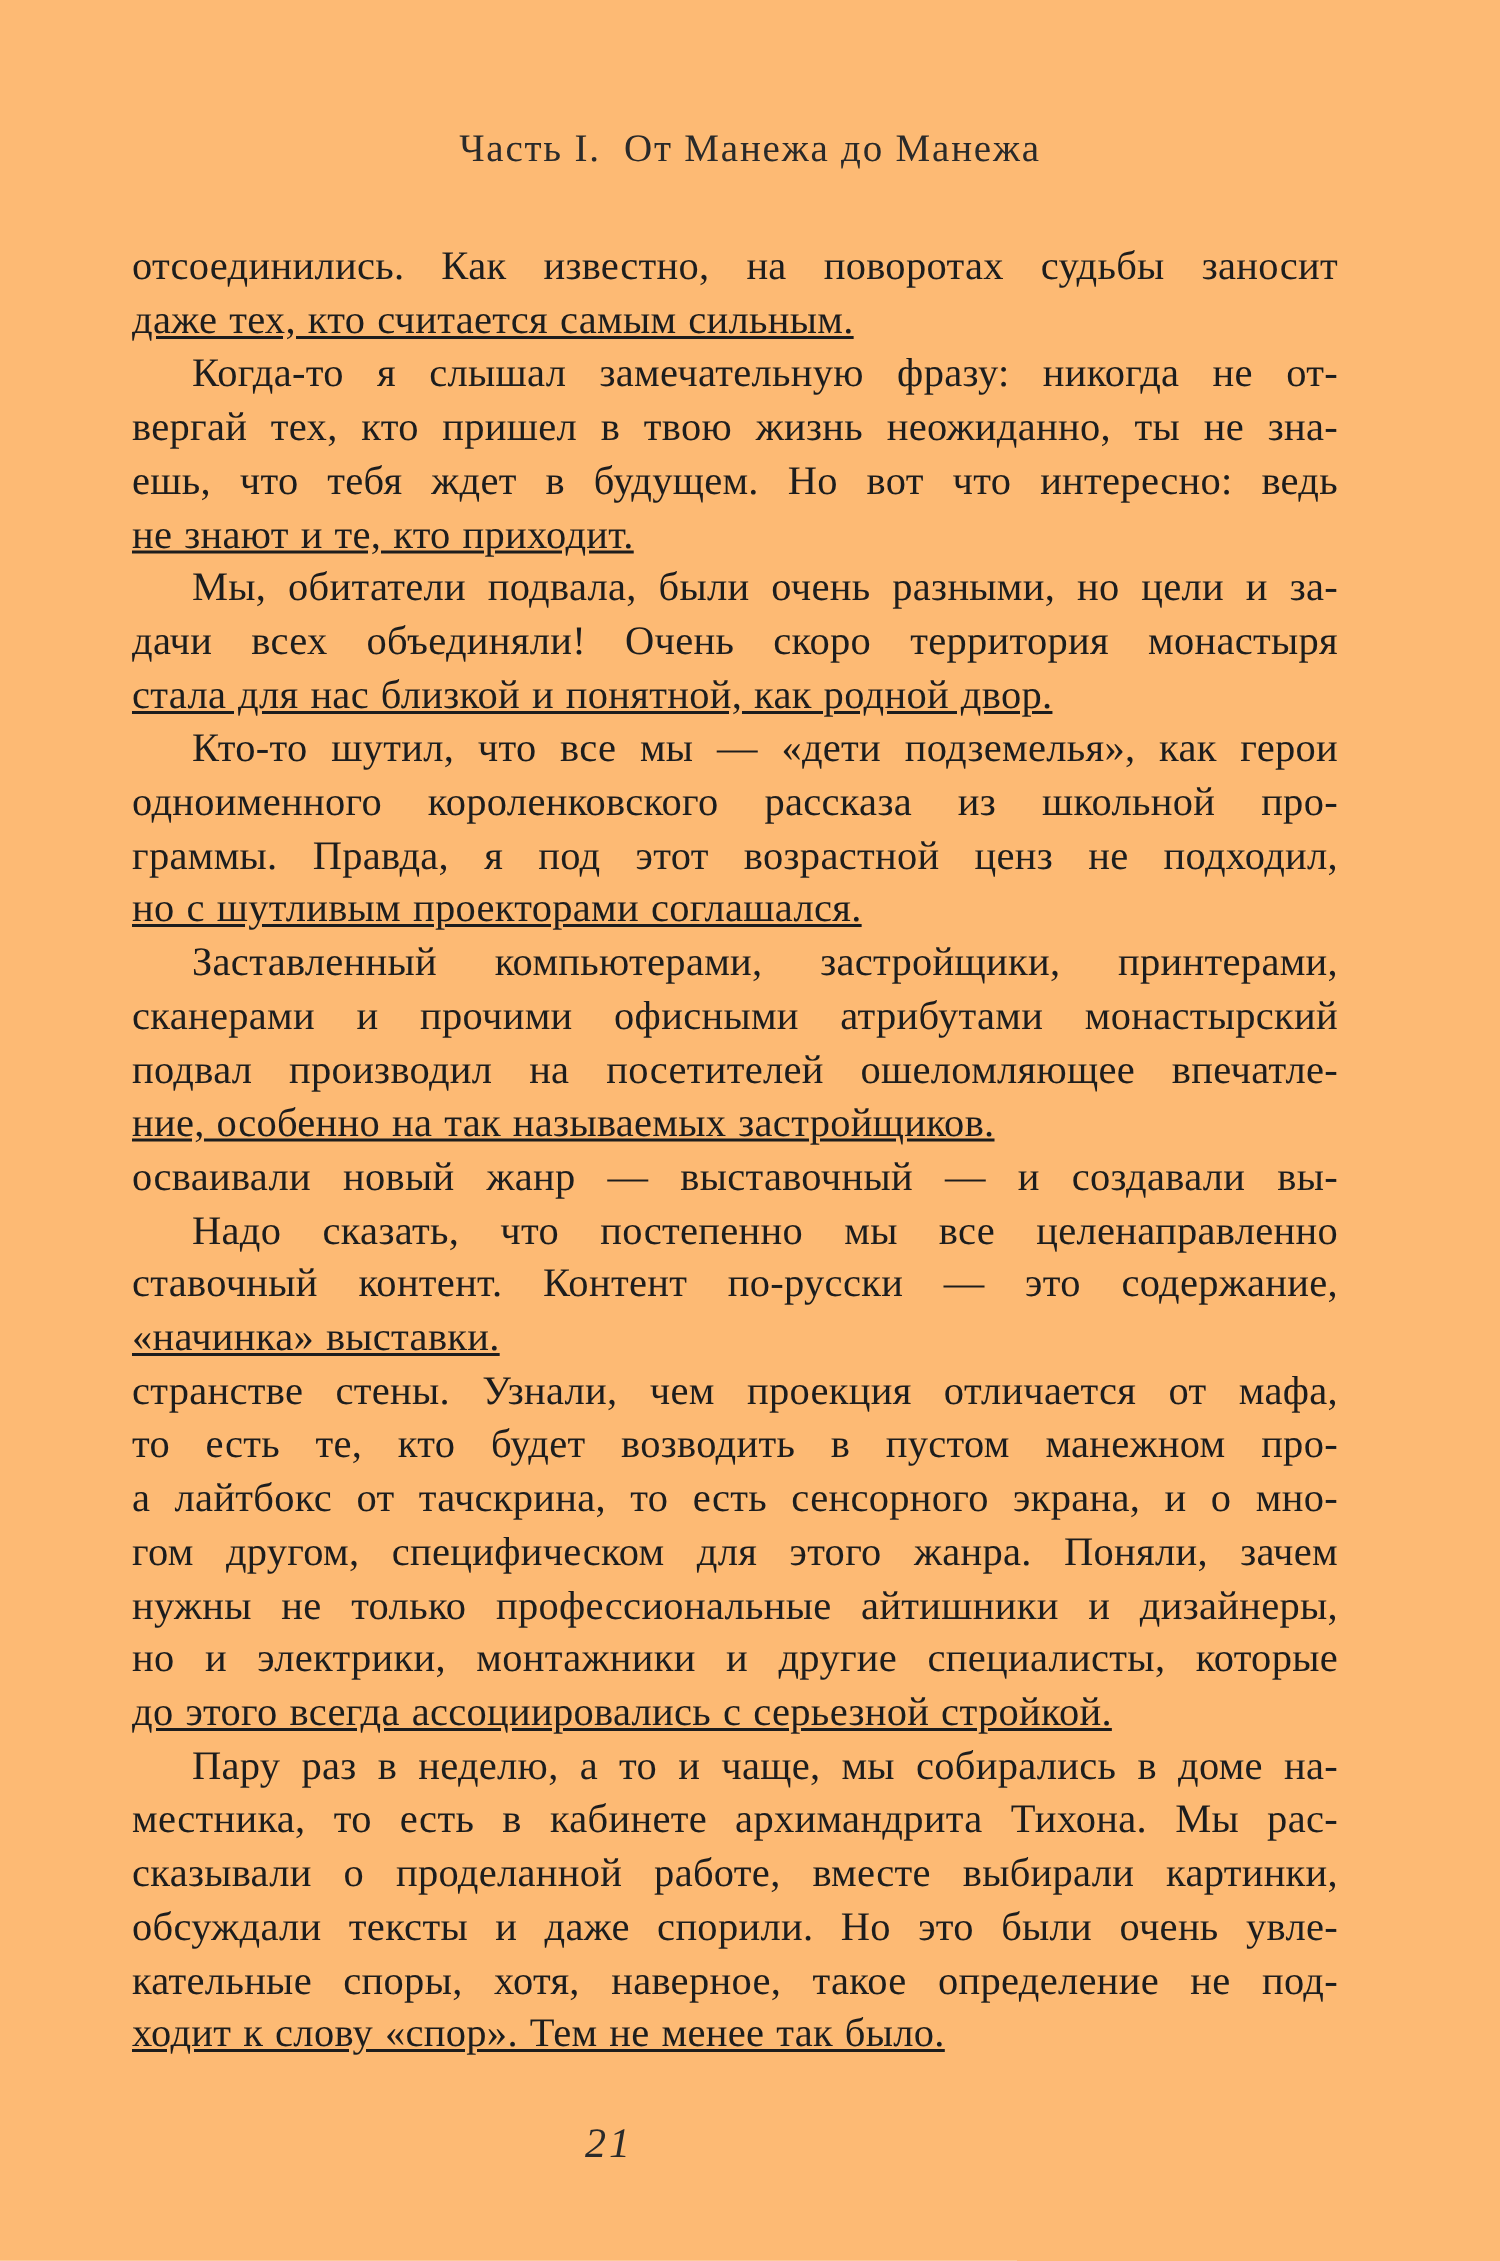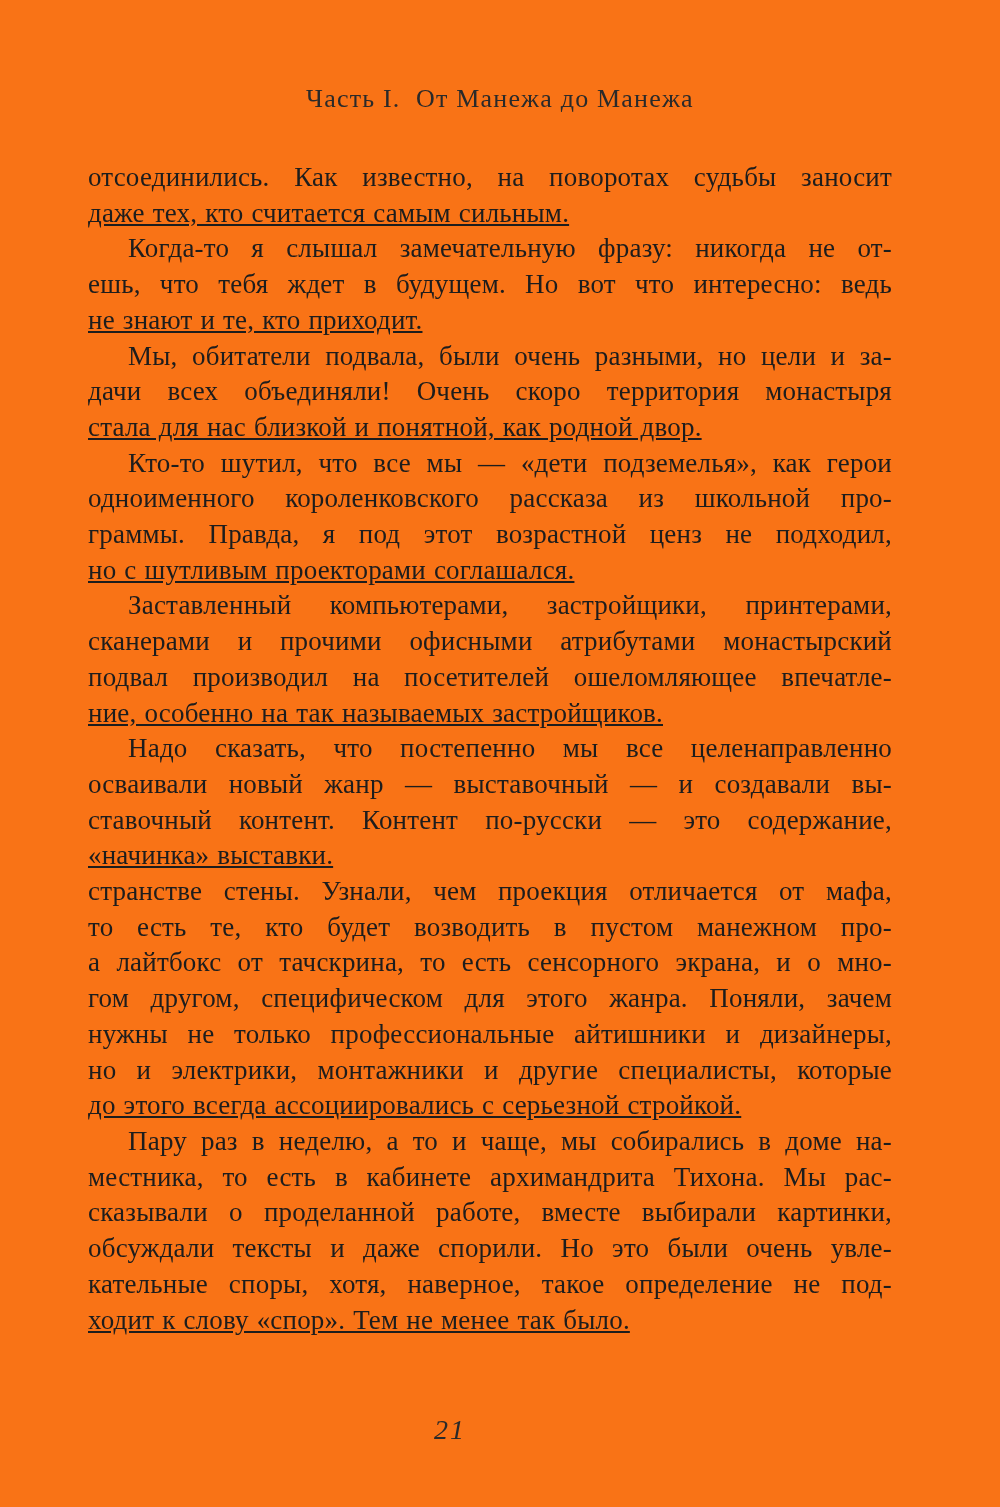--- a/index.html
+++ b/index.html
@@ -11,21 +11,21 @@
     height: 1507px;
     background: #fefefe;
     position: relative;
     font-family: "Liberation Serif", "DejaVu Serif", serif;
     color: #1d1d1d;
     overflow: hidden;
   }
   .book-page {
     position: absolute;
     inset: 0;
-    background: #f97316;
+    background: #fdba74;
   }
   .running-header {
     position: absolute;
     top: 84px;
     left: 0;
     width: 1000px;
     text-align: center;
     font-size: 26px;
     letter-spacing: 1.2px;
     color: #2a2a2a;
@@ -51,43 +51,43 @@
   .line.last {
     text-align-last: left;
     text-decoration: underline;
   }
   .line.indent {
     text-indent: 40px;
   }
   .page-number {
     position: absolute;
     top: 1414px;
-    left: 16px;
+    left: 0;
     width: 812px;
     text-align: center;
     font-size: 28px;
     font-style: italic;
     color: #2a2a2a;
     letter-spacing: 2px;
-    padding-left: 28px;
   }
 </style>
 </head>
 <body style="color: rgb(29, 29, 29); background: rgb(254, 254, 254);">
 
 <div class="book-page">
   <div class="running-header">Часть I.&nbsp; От Манежа до Манежа</div>
 
   <div class="text-body">
       <div class="para">
         <div class="line">отсоединились. Как известно, на поворотах судьбы заносит</div>
         <div class="line last">даже тех, кто считается самым сильным.</div>
       </div>
       <div class="para">
         <div class="line indent">Когда-то я слышал замечательную фразу: никогда не от-</div>
+        <div class="line">вергай тех, кто пришел в твою жизнь неожиданно, ты не зна-</div>
         <div class="line">ешь, что тебя ждет в будущем. Но вот что интересно: ведь</div>
         <div class="line last">не знают и те, кто приходит.</div>
       </div>
       <div class="para">
         <div class="line indent">Мы, обитатели подвала, были очень разными, но цели и за-</div>
         <div class="line">дачи всех объединяли! Очень скоро территория монастыря</div>
         <div class="line last">стала для нас близкой и понятной, как родной двор.</div>
       </div>
       <div class="para">
         <div class="line indent">Кто-то шутил, что все мы — «дети подземелья», как герои</div>
@@ -95,22 +95,22 @@
         <div class="line">граммы. Правда, я под этот возрастной ценз не подходил,</div>
         <div class="line last">но с шутливым проекторами соглашался.</div>
       </div>
       <div class="para">
         <div class="line indent">Заставленный компьютерами, застройщики, принтерами,</div>
         <div class="line">сканерами и прочими офисными атрибутами монастырский</div>
         <div class="line">подвал производил на посетителей ошеломляющее впечатле-</div>
         <div class="line last">ние, особенно на так называемых застройщиков.</div>
       </div>
       <div class="para">
+        <div class="line">осваивали новый жанр — выставочный — и создавали вы-</div>
         <div class="line indent">Надо сказать, что постепенно мы все целенаправленно</div>
-        <div class="line">осваивали новый жанр — выставочный — и создавали вы-</div>
         <div class="line">ставочный контент. Контент по-русски — это содержание,</div>
         <div class="line last">«начинка» выставки.</div>
       </div>
       <div class="para">
         <div class="line">странстве стены. Узнали, чем проекция отличается от мафа,</div>
         <div class="line">то есть те, кто будет возводить в пустом манежном про-</div>
         <div class="line">а лайтбокс от тачскрина, то есть сенсорного экрана, и о мно-</div>
         <div class="line">гом другом, специфическом для этого жанра. Поняли, зачем</div>
         <div class="line">нужны не только профессиональные айтишники и дизайнеры,</div>
         <div class="line">но и электрики, монтажники и другие специалисты, которые</div>

